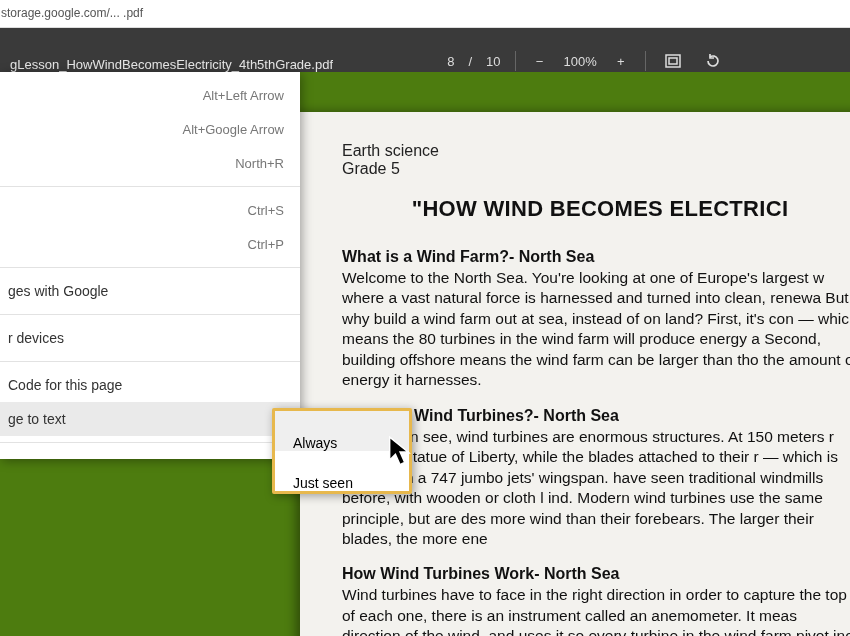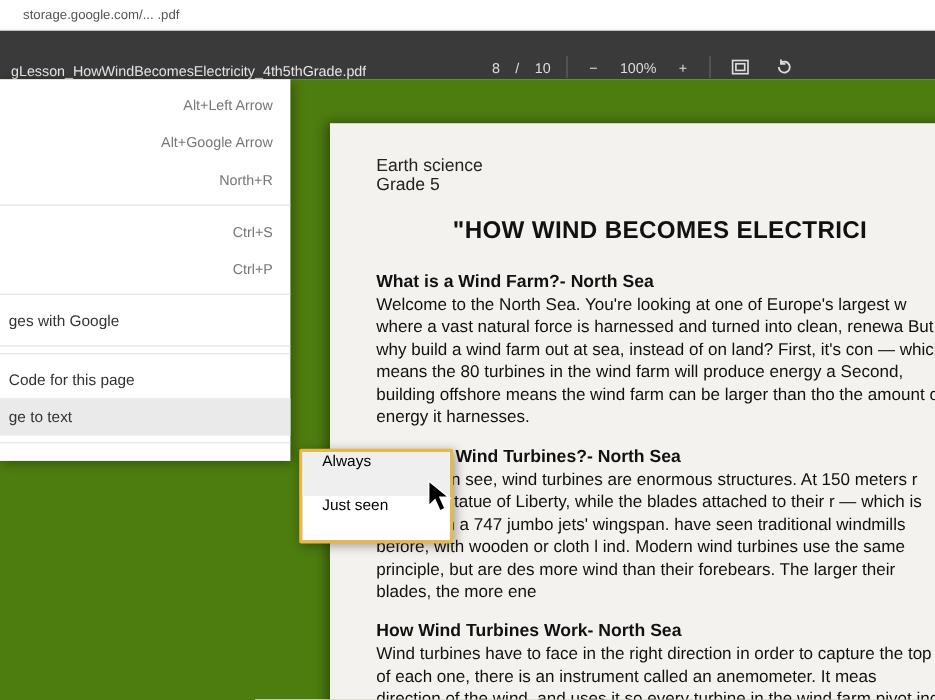--- a/index.html
+++ b/index.html
@@ -4,21 +4,21 @@
 <style>
   * { box-sizing: border-box; margin: 0; padding: 0; }
   html, body {
     width: 850px; height: 636px; overflow: hidden;
     font-family: Arial, Helvetica, sans-serif;
     background: #f0f0f0;
     position: relative;
   }
   .browser-bar {
     height: 28px; background: #fff; border-bottom: 1px solid #ddd;
-    color: #555; font-size: 12px; padding: 6px 21px;
+    color: #555; font-size: 12px; padding: 6px 1px;
     white-space: nowrap; overflow: hidden;
   }
   .viewer-toolbar {
     height: 44px; background: #3a3a3a; color: #ddd;
     display: flex; align-items: flex-end; padding: 0 10px;
     font-size: 13px;
   }
   .viewer-toolbar .filename {
     flex: 0 0 auto; color: #e6e6e6;
     white-space: nowrap; overflow: hidden;
@@ -48,21 +48,21 @@
   .pdf-page .meta { font-size: 16px; font-weight: 400; color: #222; }
   .pdf-page .title {
     font-size: 22px; font-weight: 700; text-align: center;
     margin: 18px 0 26px 0; letter-spacing: .3px;
   }
   .pdf-page .sect-h { font-size: 16px; font-weight: 700; margin-top: 16px; }
   .pdf-page p { font-size: 15.5px; line-height: 1.32; margin-top: 2px; }
   
   .ctx-menu {
     position: absolute; top: 72px; left: 0;
-    width: 264px; background: #fff;
+    width: 300px; background: #fff;
     box-shadow: 2px 2px 10px rgba(0,0,0,.35);
     font-size: 14px; color: #333;
     padding: 6px 0 10px 0;
   }
   .ctx-item {
     display: flex; justify-content: space-between; align-items: center;
     height: 34px; padding: 0 16px 0 8px;
     white-space: nowrap;
   }
   .ctx-item.hover { background: #eaeaea; text-align: right; }
@@ -70,21 +70,21 @@
   .ctx-sep { height: 1px; background: #e2e2e2; margin: 6px 0; }
   .ctx-item .label { overflow: hidden; text-overflow: ellipsis; }
   
   .submenu {
     position: absolute; top: 408px; left: 272px;
     width: 140px; background: #fff;
     box-shadow: 2px 2px 10px rgba(0,0,0,.35);
     border: 3px solid #e7b84d; border-radius: 2px;
     z-index: 20;
   }
-  .sub-item { height: 40px; padding: 0 18px; display: flex; align-items: flex-start; font-size: 14px; }
+  .sub-item { height: 40px; padding: 0 18px; display: flex; align-items: flex-end; font-size: 14px; }
   .sub-item.hl { background: #efefef; }
   
   .cursor {
     position: absolute; top: 436px; left: 386px; z-index: 30;
     pointer-events: none;
   }
   .cursor svg { width: 28px; height: 32px; filter: drop-shadow(1px 1px 0 #fff); }
 </style>
 </head>
 <body>
@@ -154,20 +154,24 @@
     <div class="ctx-item">
       <span class="label"></span>
       <span class="shortcut">Ctrl+P</span>
     </div>
     <div class="ctx-sep"></div>
     <div class="ctx-item">
       <span class="label">ges with Google</span>
       <span class="shortcut"></span>
     </div>
     <div class="ctx-sep"></div>
+    <div class="ctx-item">
+      <span class="label">r devices</span>
+      <span class="shortcut"></span>
+    </div>
     <div class="ctx-sep"></div>
     <div class="ctx-item">
       <span class="label">Code for this page</span>
       <span class="shortcut"></span>
     </div>
     <div class="ctx-item hover">
       <span class="label">ge to text</span>
       <span class="shortcut"></span>
     </div>
     <div class="ctx-sep"></div>

